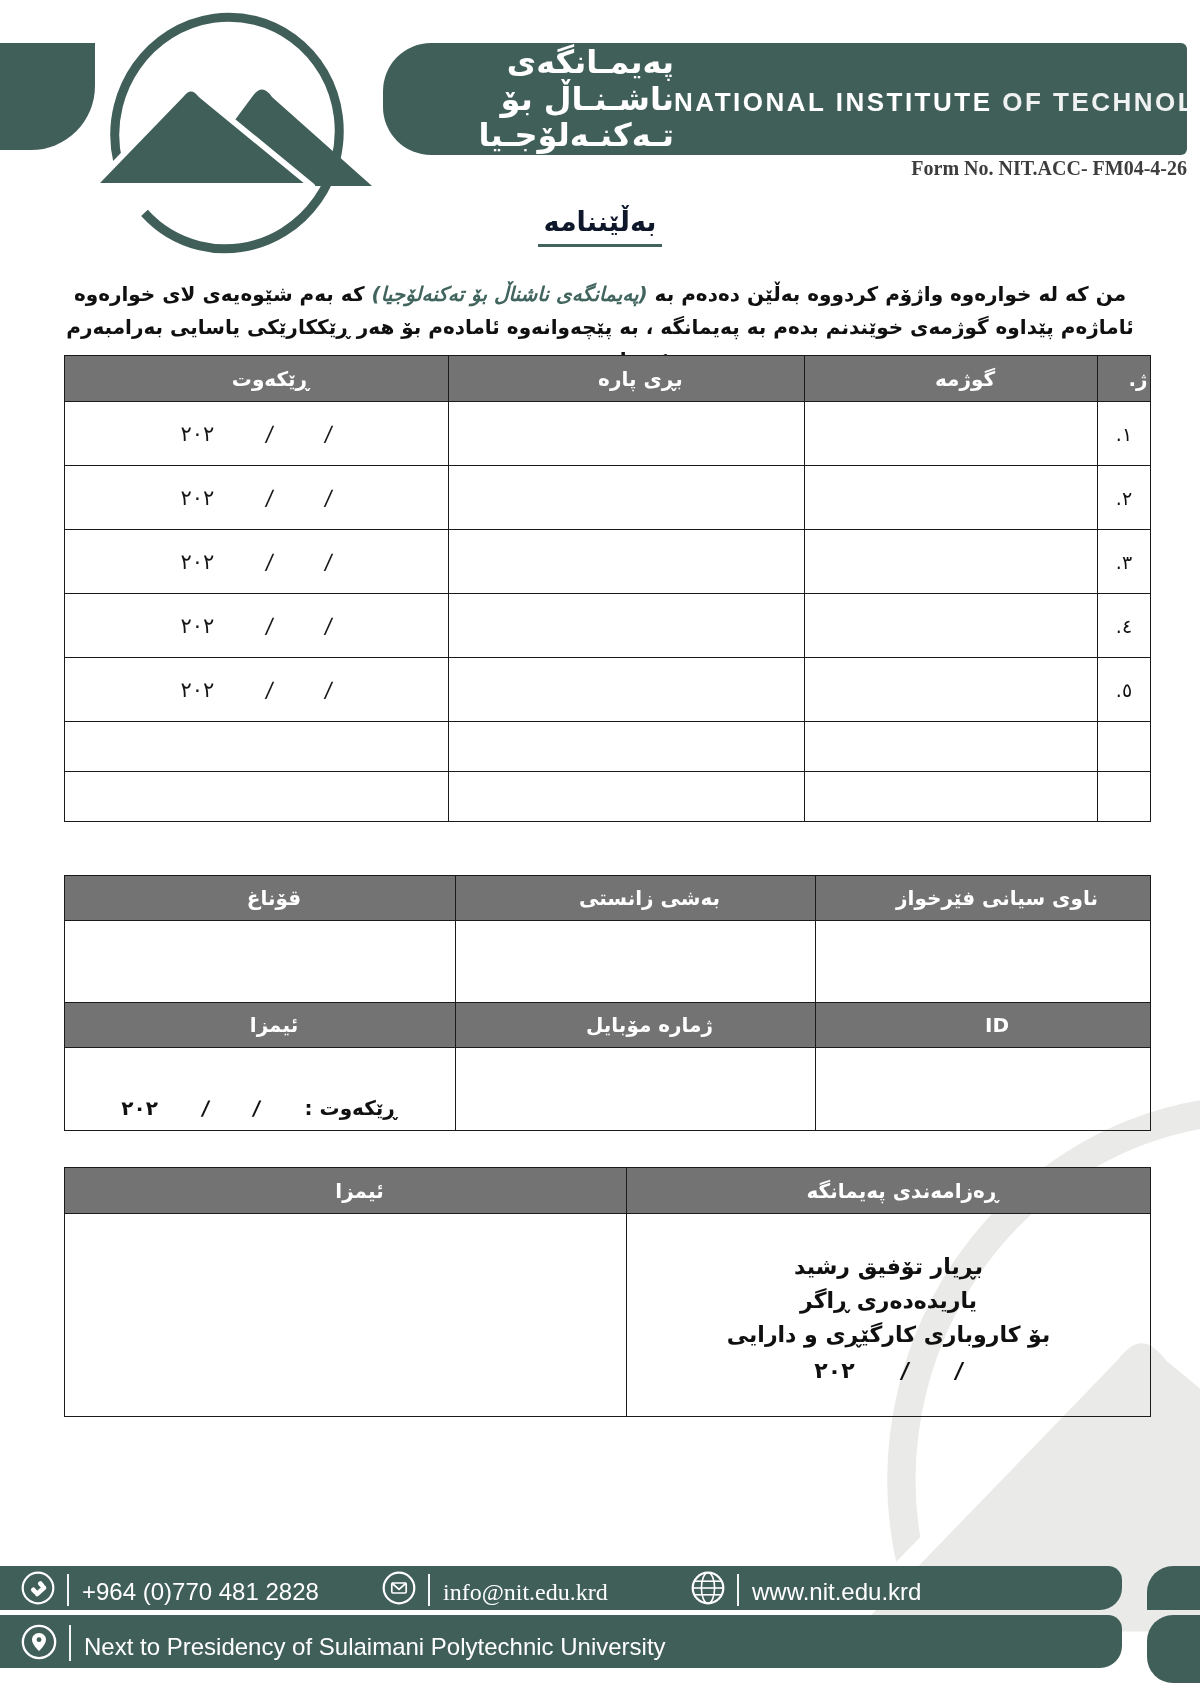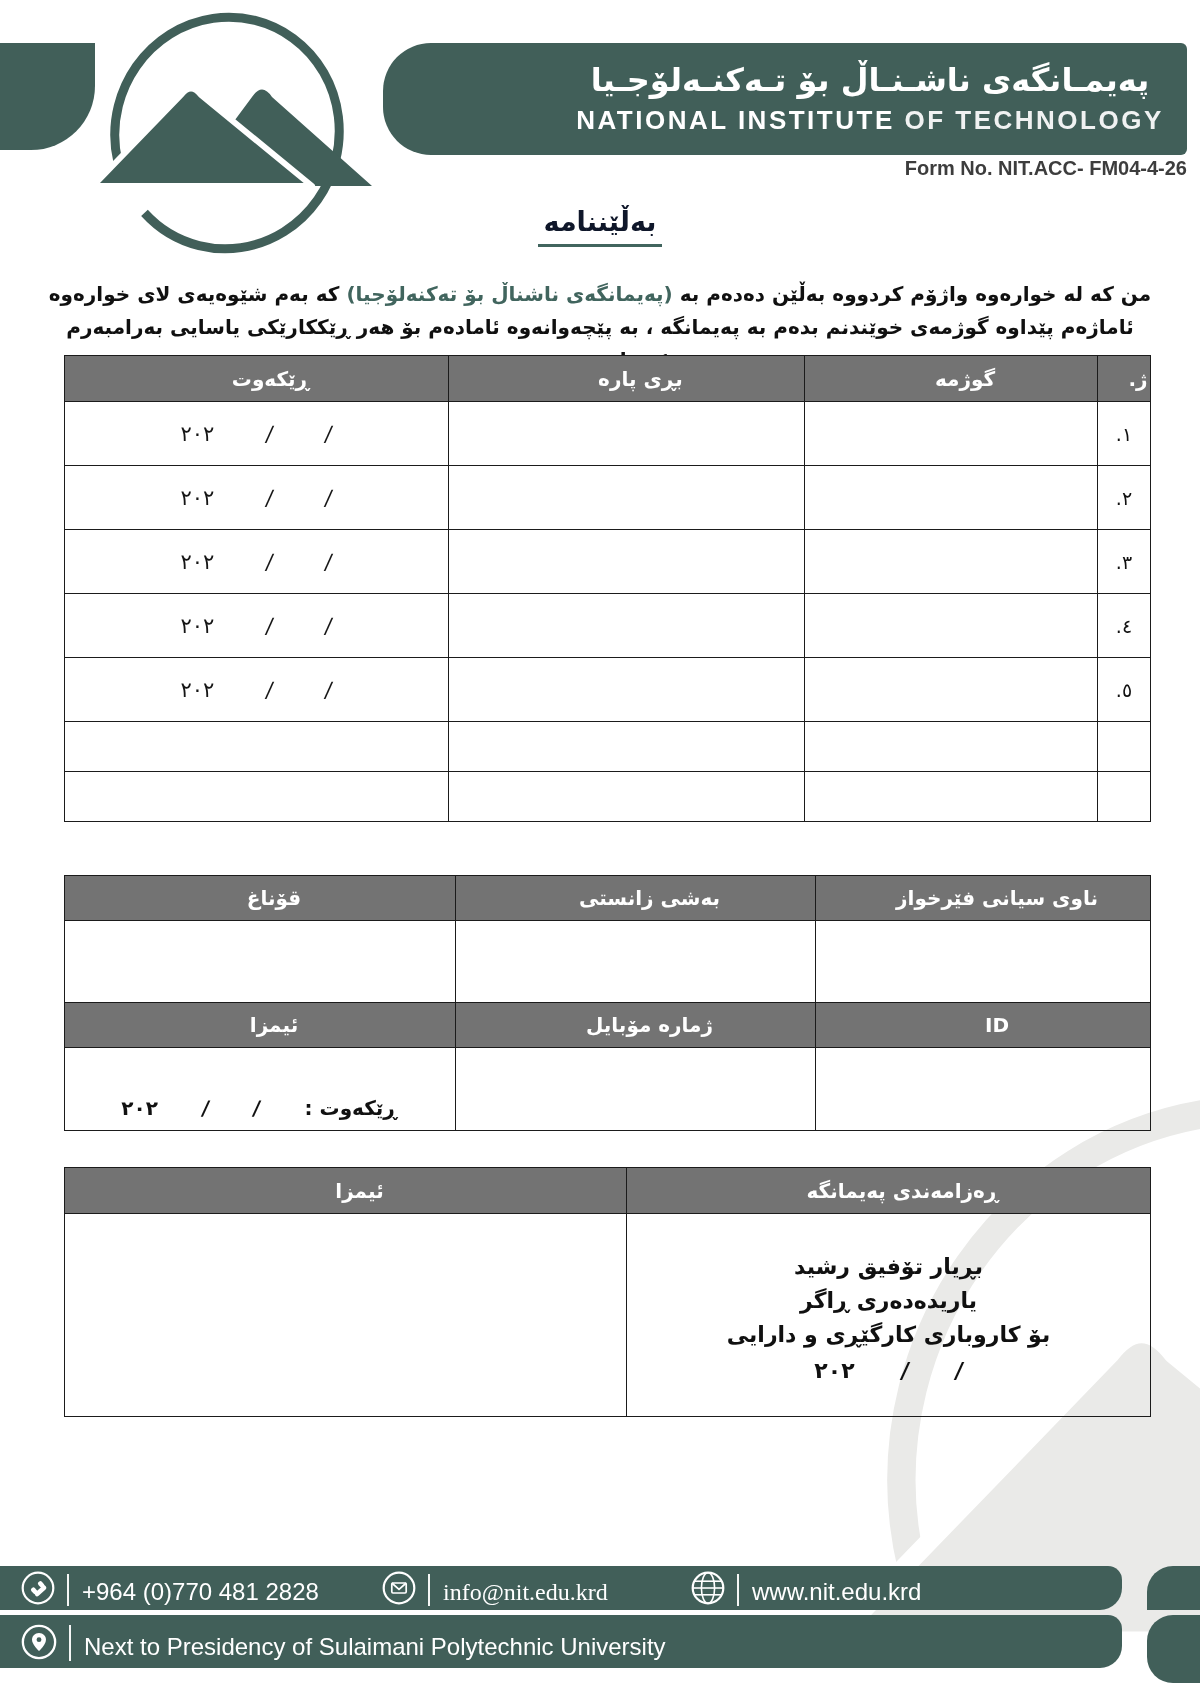--- a/index.html
+++ b/index.html
@@ -9,50 +9,50 @@
     font-family:"DejaVu Sans","Liberation Sans",sans-serif; color:#111;
   } 
   
   .left-band{
     position:absolute; left:0; top:43px; width:95px; height:107px;
     background:#415F59; border-radius:0 0 64px 0; z-index:1;
   }
   .header-band{
     position:absolute; left:383px; top:43px; width:804px; height:112px;
     background:#415F59; border-radius:48px 6px 6px 48px; z-index:1;
-    display:flex; flex-direction:column; justify-content:center; align-items:center;
+    display:flex; justify-content:center; align-items:center;
     padding-left:170px; box-sizing:border-box;
   }
   .kurdish-title{
     color:#fff; font-size:32px; font-weight:700; direction:rtl; line-height:1.15;
   }
   .english-title{
     color:#fff; font-size:26px; letter-spacing:2.5px; margin-top:6px;
     font-family:"Liberation Sans",sans-serif; white-space:nowrap;
   }
   .english-title .b{font-weight:700;}
   .english-title .l{font-weight:700; opacity:.92;}
   .logo-svg{position:absolute; left:0; top:0; z-index:2; color:#415F59;}
   .watermark-svg{position:absolute; left:540px; top:1055px; z-index:0; color:#EAEAE8;}
   .form-no{
     position:absolute; right:13px; top:157px; z-index:1;
-    font-family:Liberation Sans, sans-serif; font-weight:700; font-size:20px; color:#3d3d3d;
+    font-family:Liberation Serif, serif; font-weight:700; font-size:20px; color:#3d3d3d;
   }
   
   .doc-title-wrap{position:absolute; left:0; right:0; top:206px; text-align:center; z-index:1;}
   .doc-title{
     display:inline-block; color:#0f172a; font-size:27px; font-weight:700;
     border-bottom:3px solid #41655E; padding:0 6px 7px 6px; direction:rtl;
   }
   .pledge-par{
     position:absolute; left:48px; top:278px; width:1104px; z-index:1;
     direction:rtl; text-align:center; font-size:20px; font-weight:700;
     line-height:33px; color:#101010; margin:0;
   }
-  .pledge-par .hl{color:#41655E;}
+  .pledge-par .hl{color:#41655E;font-style:italic;}
   
   table.frm{
     position:absolute; left:64px; width:1086px; z-index:1;
     border-collapse:collapse; table-layout:fixed; direction:rtl;
   }
   table.frm th, table.frm td{
     border:1.6px solid #1b1b1b; padding:0; text-align:center; vertical-align:middle;
     overflow:hidden;
   }
   table.frm th{

